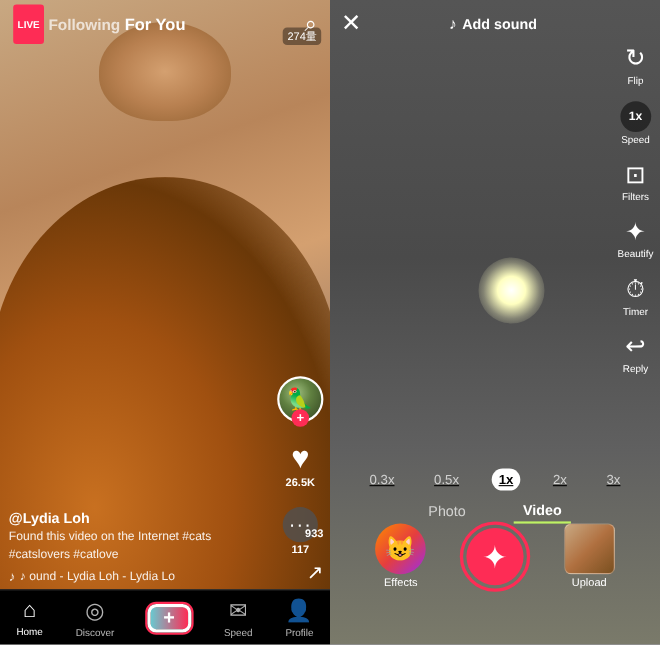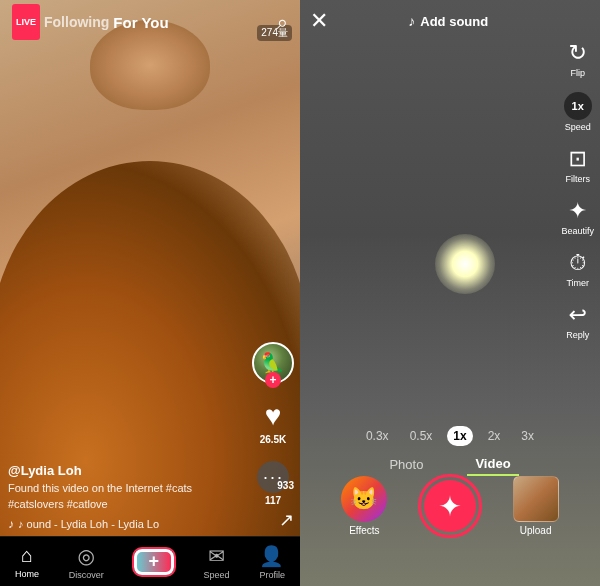--- a/index.html
+++ b/index.html
@@ -366,21 +366,22 @@
 
     
     .zoom-bar {
       position: absolute;
       bottom: 140px;
       left: 0;
       right: 0;
       display: flex;
       align-items: center;
       justify-content: center;
-      gap: 9px;
+      gap: 24px;
+      text-decoration: underline;
     }
     .zoom-item {
       color: rgba(255,255,255,0.7);
       font-size: 12px;
       font-weight: 500;
       padding: 3px 6px;
       border-radius: 12px;
     }
     .zoom-item.active {
       color: #000;

